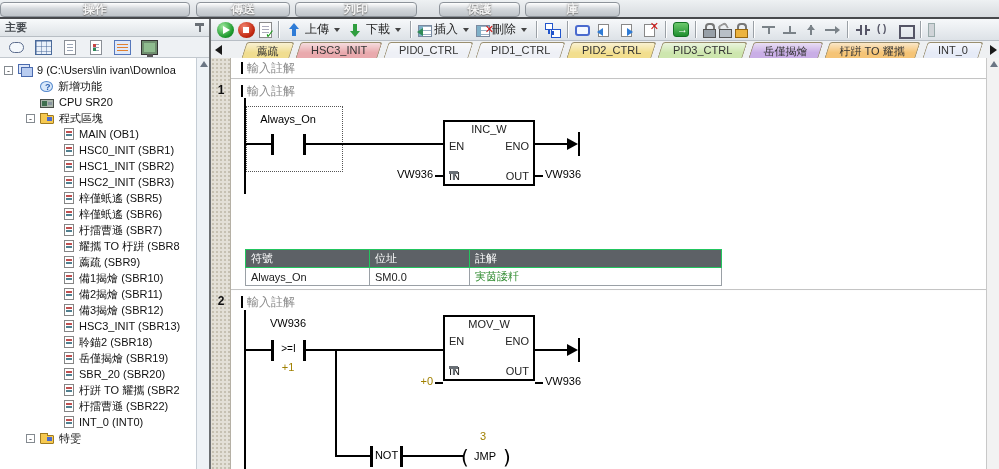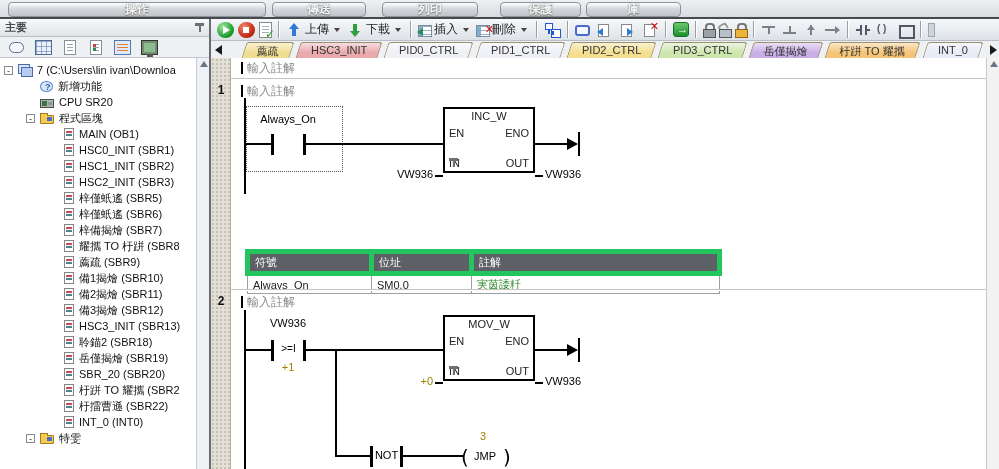--- a/index.html
+++ b/index.html
@@ -6,21 +6,21 @@
   html,body{width:999px;height:469px;overflow:hidden}
   body{font-family:"Liberation Sans","DejaVu Sans",sans-serif;font-size:11px;background:#fff;color:#222}
   .app{position:relative;width:999px;height:469px;overflow:hidden;background:#fff}
 
   
   .menustrip{height:17px;background:linear-gradient(#eef1f3,#d7dbdf);display:flex;align-items:center}
   .mbtn{height:15px;margin-top:1px;border:1px solid #8d939a;border-radius:4px;
         background:linear-gradient(#ffffff,#d4d8dc 45%,#bfc4c9);
         color:#f4f4f4;text-shadow:0 1px 1px #777,0 0 2px #999;
         font-size:12px;font-weight:bold;display:flex;align-items:center;justify-content:center;cursor:default}
-  .mb1{width:258px;margin-left:8px}.mb2{width:94px;margin-left:6px}.mb3{width:96px;margin-left:16px}
+  .mb1{width:190px;}.mb2{width:94px;margin-left:6px}.mb3{width:122px;margin-left:5px}
   .mb4{width:81px;margin-left:22px}.mb5{width:95px;margin-left:5px}
   .hdiv{height:2px;background:#47494c}
 
   
   .main{display:flex;height:450px}
 
   
   .lpanel{width:211px;flex:none;background:#fff;border-right:2px solid #6a6d70;display:flex;flex-direction:column;overflow:hidden}
   .lhead{height:18px;background:linear-gradient(#f8fafb,#dee3e7);border-bottom:1px solid #b8bec4;
          display:flex;align-items:center;padding:0 5px;font-weight:bold;color:#44494e}
@@ -148,21 +148,21 @@
   .olv{color:#a08000}
   .selbox{position:absolute;border:1px dotted #555}
   .lbox{position:absolute;width:92px;height:66px;border:2px solid #000;background:#fff}
   .lbox .title{position:absolute;left:0;right:0;top:1px;text-align:center;font-size:11px}
   .lbox .pen{position:absolute;left:4px;top:18px}.lbox .peno{position:absolute;right:4px;top:18px}
   .lbox .pin{position:absolute;left:4px;top:48px}.lbox .pout{position:absolute;right:4px;top:48px}
   .ahead{position:absolute;width:0;height:0;border-top:6px solid transparent;border-bottom:6px solid transparent;border-left:11px solid #000}
   .endbar{position:absolute;width:2px;height:24px;background:#000}
   .paren{position:absolute;font-size:20px;color:#000;font-family:"DejaVu Sans",sans-serif}
   .symtab{position:absolute;border-collapse:collapse;table-layout:fixed;font-size:11px}
-  .symtab th{background:#5d6166;color:#fff;font-weight:normal;text-align:left;padding:1px 5px;border:5px solid #22c55e;height:16px}
+  .symtab th{background:#5d6166;color:#fff;font-weight:normal;text-align:left;padding:1px 5px;border:1px solid #22c55e;height:16px}
   .symtab td{background:#fff;padding:1px 5px;border:1px solid #9aa0a6;height:16px}
   .escroll{position:absolute;right:0;top:0;bottom:0;width:13px;background:#f2f2f2;border-left:1px solid #c8c8c8}
 </style>
 </head>
 <body>
 
 <div class="app">
 
   <div class="menustrip">
     <div class="mbtn mb1">操作</div>
@@ -187,21 +187,21 @@
         <span class="vic" data-icon="v-doc-dots"></span>
         <span class="vic" data-icon="v-list"></span>
         <span class="vic" data-icon="v-monitor"></span>
       </div>
       <div class="treewrap">
         <div>
 
             <div class="trow" data-level="0">
               <span class="texp">-</span>
               <span class="ticon" data-icon="project"></span>
-              <span class="tlabel">7 (C:\Users\lin ivan\Downloa</span>
+              <span class="tlabel">9 (C:\Users\lin ivan\Downloa</span>
             </div>
 
             <div class="trow" data-level="1">
               <span class="texp"></span>
               <span class="ticon" data-icon="help"></span>
               <span class="tlabel">新增功能</span>
             </div>
 
             <div class="trow" data-level="1">
               <span class="texp"></span>
@@ -249,21 +249,21 @@
 
             <div class="trow" data-level="2">
               <span class="texp"></span>
               <span class="ticon" data-icon="pou"></span>
               <span class="tlabel">梓僅蚔遙 (SBR6)</span>
             </div>
 
             <div class="trow" data-level="2">
               <span class="texp"></span>
               <span class="ticon" data-icon="pou"></span>
-              <span class="tlabel">梓備揭燴 (SBR7)</span>
+              <span class="tlabel">杅擂曹遜 (SBR7)</span>
             </div>
 
             <div class="trow" data-level="2">
               <span class="texp"></span>
               <span class="ticon" data-icon="pou"></span>
               <span class="tlabel">耀攜 TO 杅跰 (SBR8</span>
             </div>
 
             <div class="trow" data-level="2">
               <span class="texp"></span>
@@ -495,21 +495,21 @@
         <span class="cbar" style="left:30px;top:27px"></span>
         <span class="cmt" style="left:36px;top:25px">輸入註解</span>
 
         <div class="vwire" style="left:33px;top:40px;height:96px"></div>
         <div class="selbox" style="left:35px;top:48px;width:97px;height:66px"></div>
         <span class="lt ctr" style="left:27px;top:55px;width:100px">Always_On</span>
         <div class="wire" style="left:33px;top:85px;width:28px"></div>
         <div class="leg" style="left:60px;top:76px"></div>
         <div class="leg" style="left:92px;top:76px"></div>
         <div class="wire" style="left:95px;top:85px;width:137px"></div>
-        <div class="lbox" style="left:232px;top:49px">
+        <div class="lbox" style="left:232px;top:62px">
           <span class="title">INC_W</span>
           <span class="pen">EN</span>
           <span class="peno">ENO</span>
           <span class="pin">IN</span>
           <span class="pout">OUT</span>
         </div>
         <div class="wire" style="left:224px;top:117px;width:8px"></div>
         <span class="lt rgt" style="left:144px;top:110px;width:78px">VW936</span>
         <div class="wire" style="left:324px;top:117px;width:8px"></div>
         <span class="lt" style="left:334px;top:110px">VW936</span>

